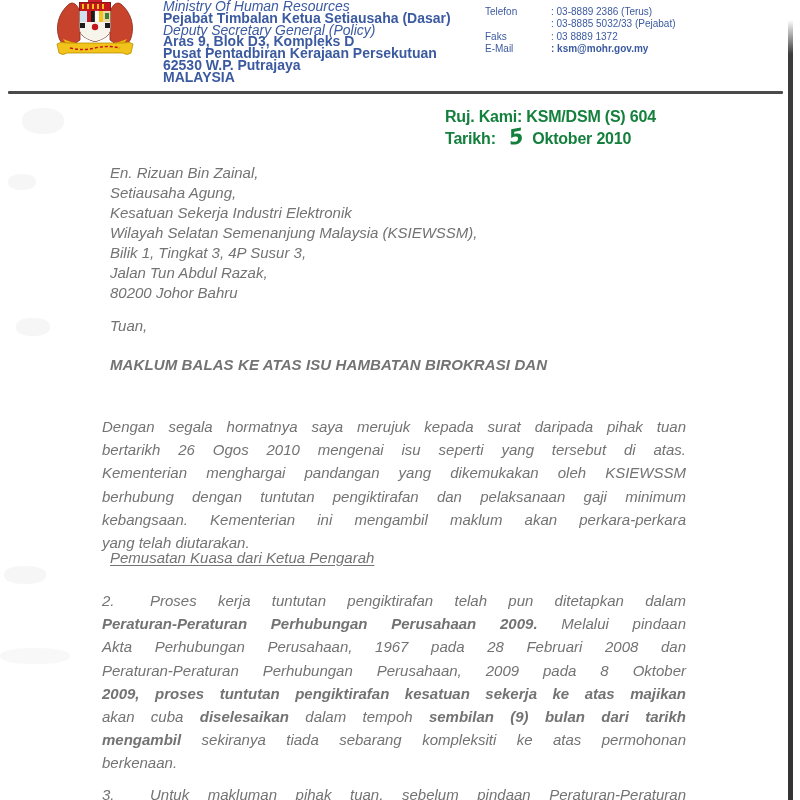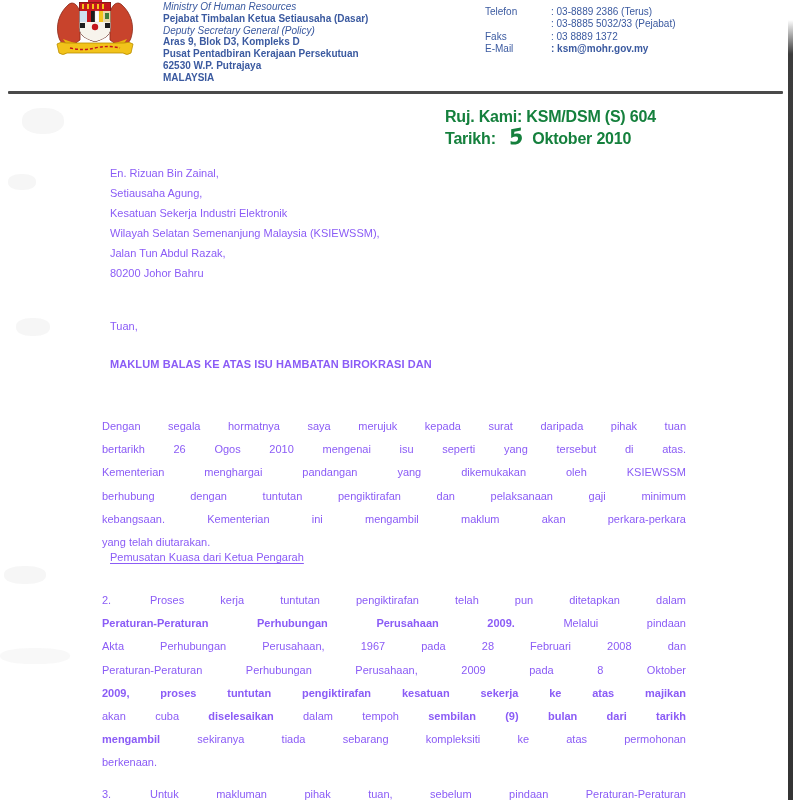--- a/index.html
+++ b/index.html
@@ -5,21 +5,21 @@
   html,body{margin:0;padding:0;}
   body{
     width:800px;height:800px;background:#ffffff;overflow:hidden;position:relative;
     font-family:"Liberation Sans", sans-serif;
     --accent:#3b5aa0;
     color:#232323;
   }
   .abs{position:absolute;}
   
   .emblem{left:53px;top:0;}
-  .dept{left:163px;top:1px;font-size:10px;line-height:11.8px;color:var(--accent);}
+  .dept{left:163px;top:1px;font-size:14px;line-height:11.8px;color:var(--accent);}
   .dept .it{font-style:italic;font-weight:normal;}
   .dept .bd{font-weight:bold;}
   .contact{left:485px;top:6px;font-size:10px;line-height:12.3px;color:var(--accent);}
   .contact .row span{display:inline-block;vertical-align:top;}
   .contact .lab{width:66px;}
   .contact .em{font-weight:bold;}
   .rule{left:8px;top:91px;width:775px;height:3px;background:#4a4a4a;border-radius:1px;}
   
   .scanborder{left:788px;top:20px;width:5px;height:780px;
     background:linear-gradient(to bottom, rgba(60,60,60,0) 0, #3c3c3c 34px, #343434 100%);}
@@ -27,21 +27,21 @@
   .sm1{left:22px;top:108px;width:42px;height:26px;}
   .sm2{left:8px;top:174px;width:28px;height:16px;}
   .sm3{left:16px;top:318px;width:34px;height:18px;}
   .sm4{left:4px;top:566px;width:42px;height:18px;}
   .sm5{left:0px;top:648px;width:70px;height:16px;background:rgba(110,110,110,0.05);}
   
   .refblock{left:445px;top:107px;font-size:16px;font-weight:bold;color:#15803d;line-height:20px;letter-spacing:-0.2px;}
   .hand5{display:inline-block;font-size:21px;font-weight:bold;line-height:1;
     transform:rotate(-10deg) skewX(-10deg);margin:0 9px 0 13px;font-family:"DejaVu Sans",sans-serif;}
   
-  .bodytext{font-size:11px;color:#8b5cf6;}
+  .bodytext{font-size:15px;color:#737373;font-style:italic;}
   .address{left:110px;top:163px;line-height:20px;}
   .salutation{left:110px;top:316px;line-height:20px;}
   .subject{left:110px;top:353px;line-height:23px;font-weight:bold;letter-spacing:0.1px;}
   .heading{left:110px;top:546px;line-height:23px;text-decoration:underline;text-underline-offset:2px;}
   .para{left:102px;width:584px;}
   .p1{top:415px;}
   .p2{top:589px;}
   .p3{top:783px;}
   .jline{text-align:justify;text-align-last:justify;line-height:23.2px;}
   .jline.last{text-align-last:left;}
@@ -129,20 +129,21 @@
 <div class="abs refblock">
   <div>Ruj. Kami: KSM/DSM (S) 604</div>
   <div><span>Tarikh:</span><span class="hand5">5</span><span>Oktober 2010</span></div>
 </div>
 
 <div class="abs bodytext address">
   <div>En. Rizuan Bin Zainal,</div>
   <div>Setiausaha Agung,</div>
   <div>Kesatuan Sekerja Industri Elektronik</div>
   <div>Wilayah Selatan Semenanjung Malaysia (KSIEWSSM),</div>
+  <div>Bilik 1, Tingkat 3, 4P Susur 3,</div>
   <div>Jalan Tun Abdul Razak,</div>
   <div>80200 Johor Bahru</div>
 </div>
 
 <div class="abs bodytext salutation">Tuan,</div>
 
 <div class="abs bodytext subject">
   <div>MAKLUM BALAS KE ATAS ISU HAMBATAN BIROKRASI DAN</div>
 </div>
 

